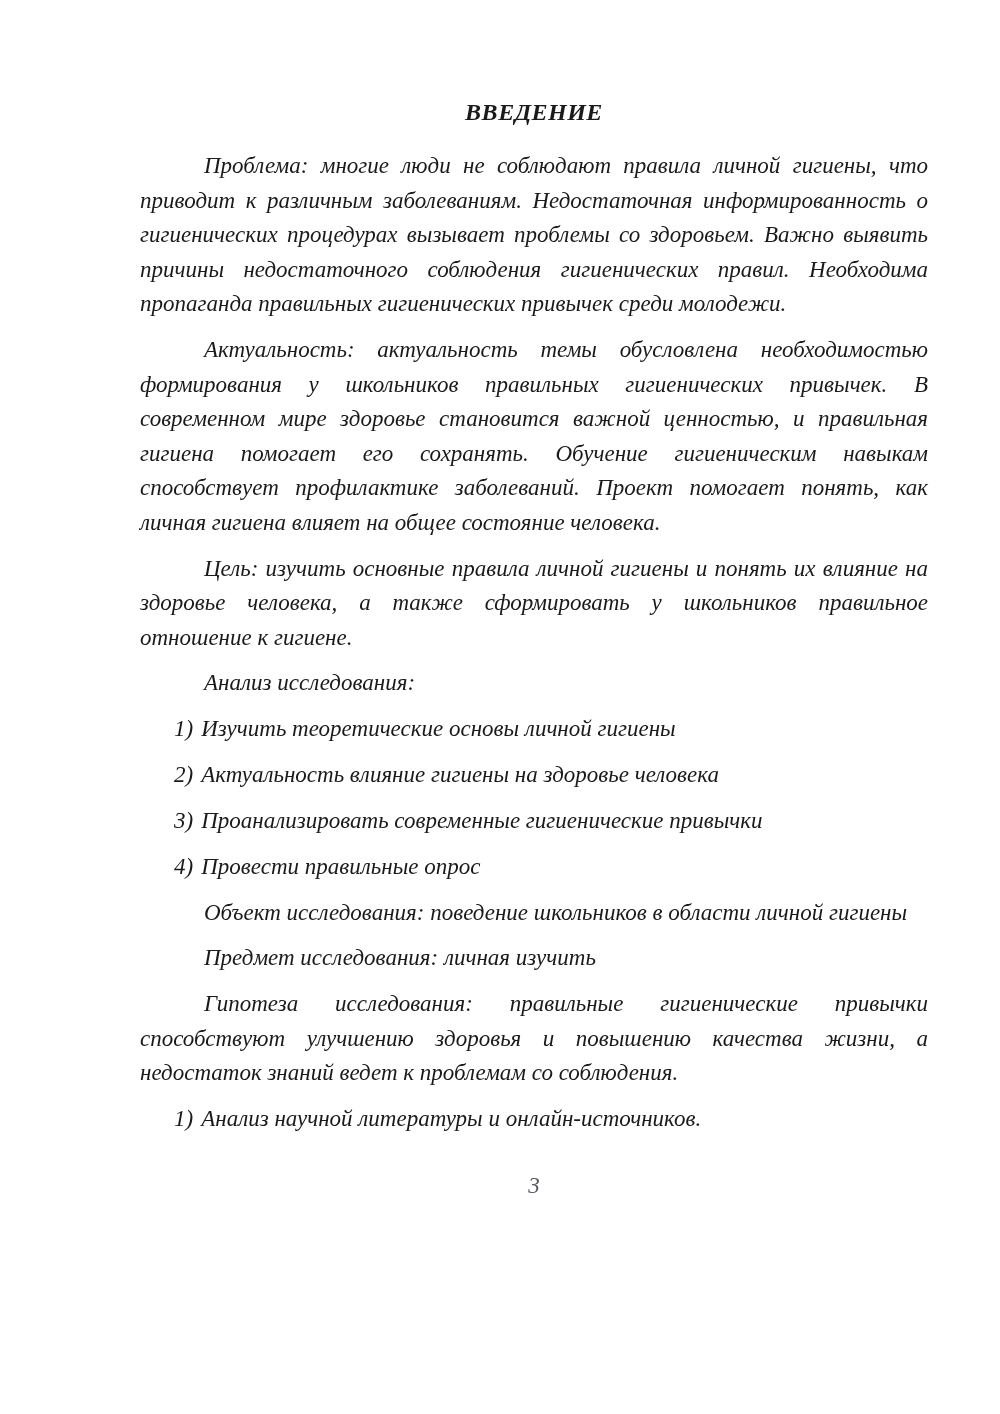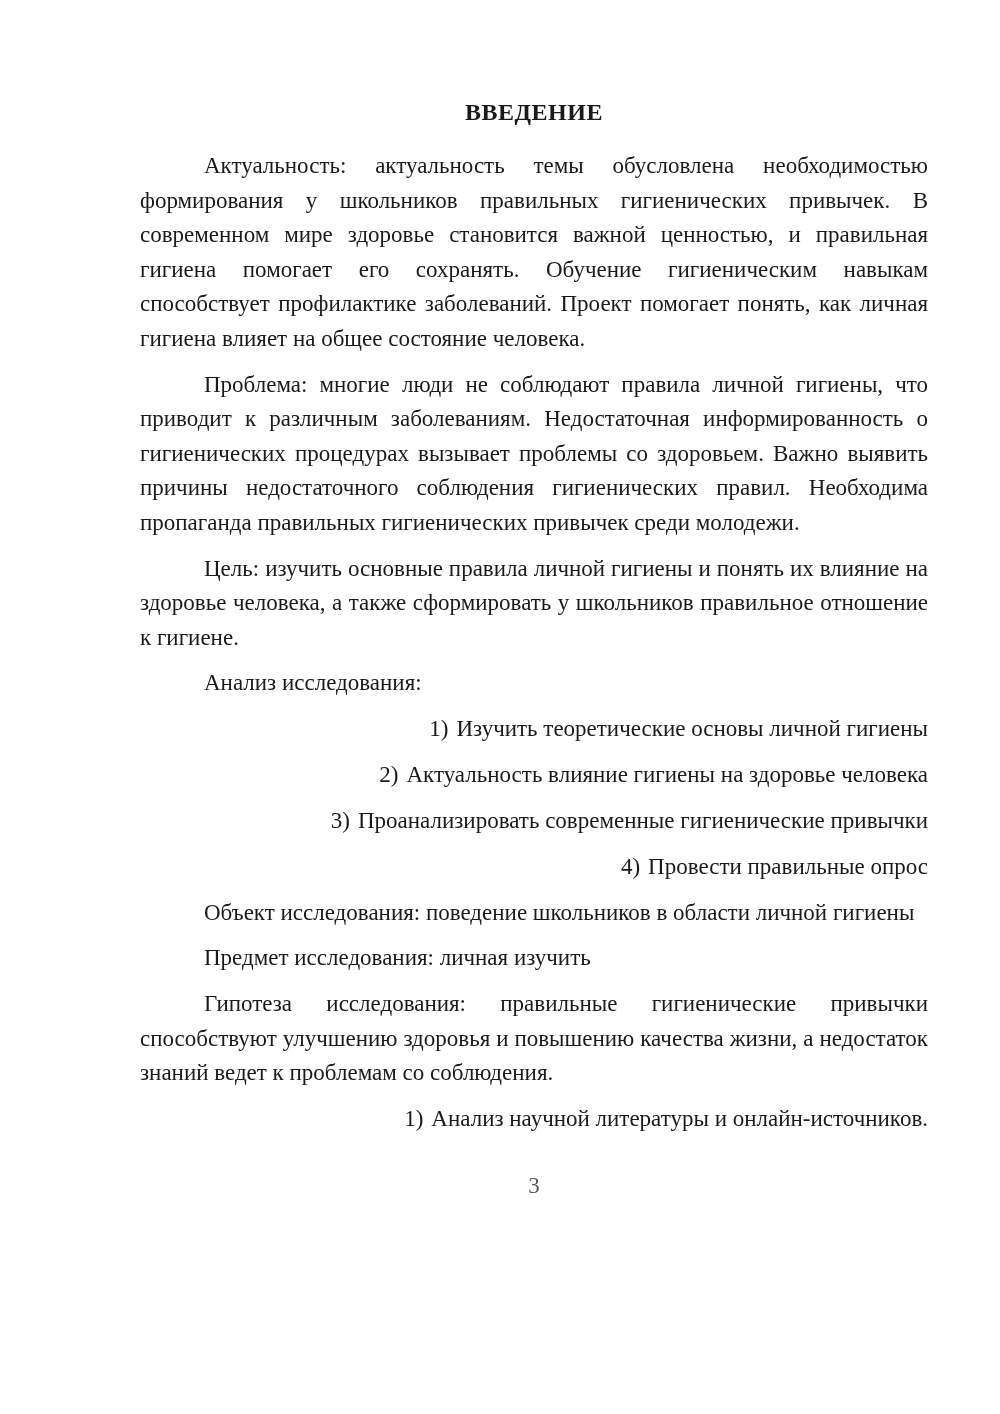--- a/index.html
+++ b/index.html
@@ -13,63 +13,64 @@
     height: 1414px;
     background: #ffffff;
     overflow: hidden;
     font-family: "Liberation Serif", "DejaVu Serif", serif;
     color: #1a1a1a;
   }
   .content {
     padding: 95px 72px 0 140px;
     font-size: 23px;
     line-height: 34.6px;
+    font-style: italic;
   }
   .doc-title {
     margin: 0 0 20px 0;
     font-size: 24px;
     line-height: 34px;
     font-weight: bold;
     text-align: center;
     letter-spacing: 0.5px;
   }
   .para {
     margin: 0 0 11px 0;
     text-align: justify;
     text-indent: 64px;
   }
   .list {
     margin: 0;
   }
   .list-item {
     margin: 0 0 11.4px 34px;
-    text-align: right;
+    text-align: left;
   }
   .list-item .marker {
     margin-right: 8px;
   }
   .page-number {
     margin-top: 33px;
     text-align: center;
     font-size: 23px;
     line-height: 34.6px;
     color: #565b60;
   }
 </style>
 </head>
 <body>
 
 <div class="page">
   <div class="content">
 
     <h1 class="doc-title">ВВЕДЕНИЕ</h1>
 
+    <p class="para">Проблема: многие люди не соблюдают правила личной гигиены, что приводит к различным заболеваниям. Недостаточная информированность о гигиенических процедурах вызывает проблемы со здоровьем. Важно выявить причины недостаточного соблюдения гигиенических правил. Необходима пропаганда правильных гигиенических привычек среди молодежи.</p>
+
     <p class="para">Актуальность: актуальность темы обусловлена необходимостью формирования у школьников правильных гигиенических привычек. В современном мире здоровье становится важной ценностью, и правильная гигиена помогает его сохранять. Обучение гигиеническим навыкам способствует профилактике заболеваний. Проект помогает понять, как личная гигиена влияет на общее состояние человека.</p>
-
-    <p class="para">Проблема: многие люди не соблюдают правила личной гигиены, что приводит к различным заболеваниям. Недостаточная информированность о гигиенических процедурах вызывает проблемы со здоровьем. Важно выявить причины недостаточного соблюдения гигиенических правил. Необходима пропаганда правильных гигиенических привычек среди молодежи.</p>
 
     <p class="para">Цель: изучить основные правила личной гигиены и понять их влияние на здоровье человека, а также сформировать у школьников правильное отношение к гигиене.</p>
 
     <p class="para">Анализ исследования:</p>
 
     <div class="list">
       <div class="list-item">
         <span class="marker">1)</span><span>Изучить теоретические основы личной гигиены</span>
       </div>
       <div class="list-item">

